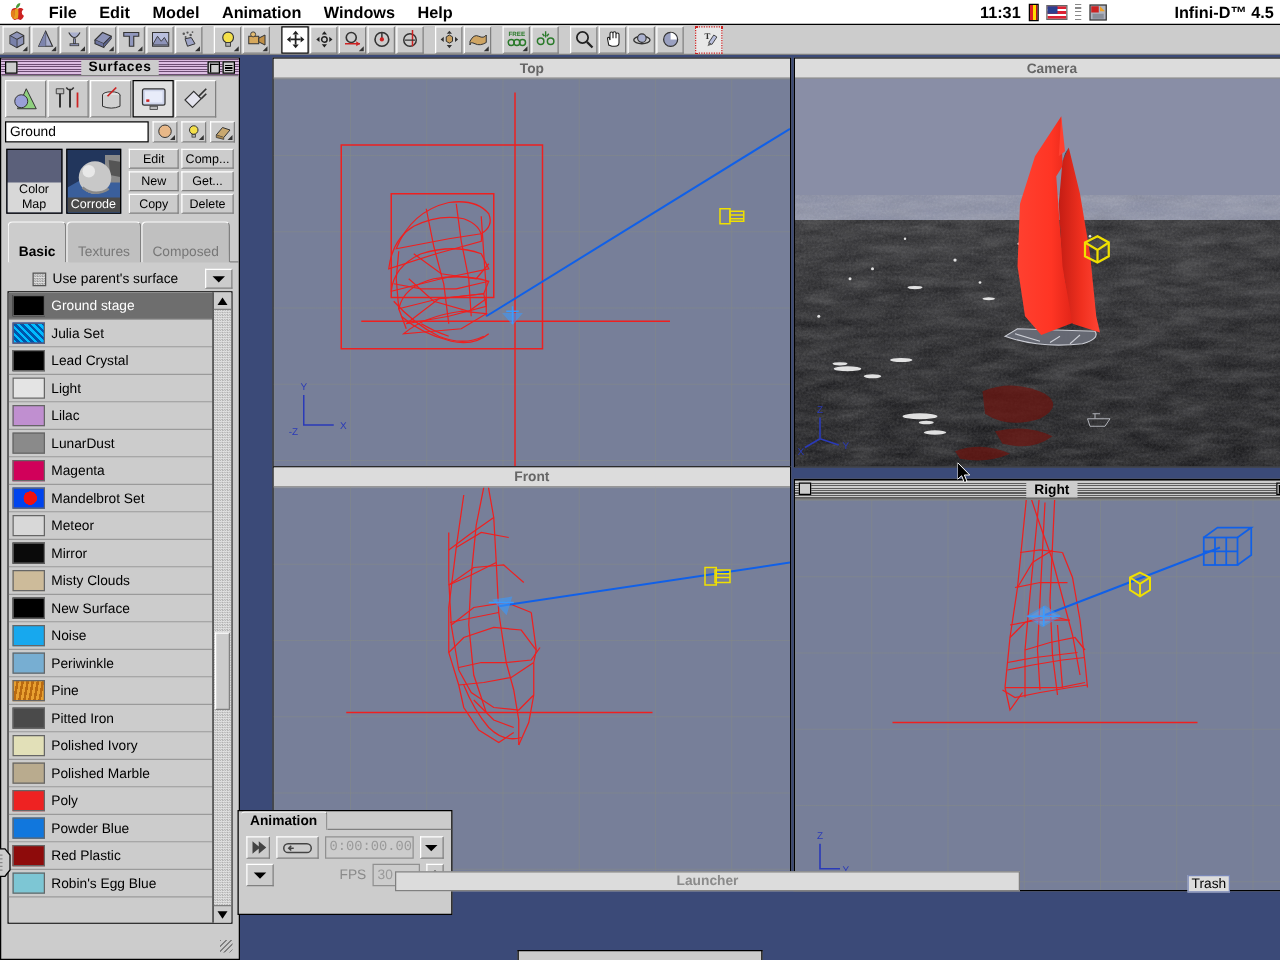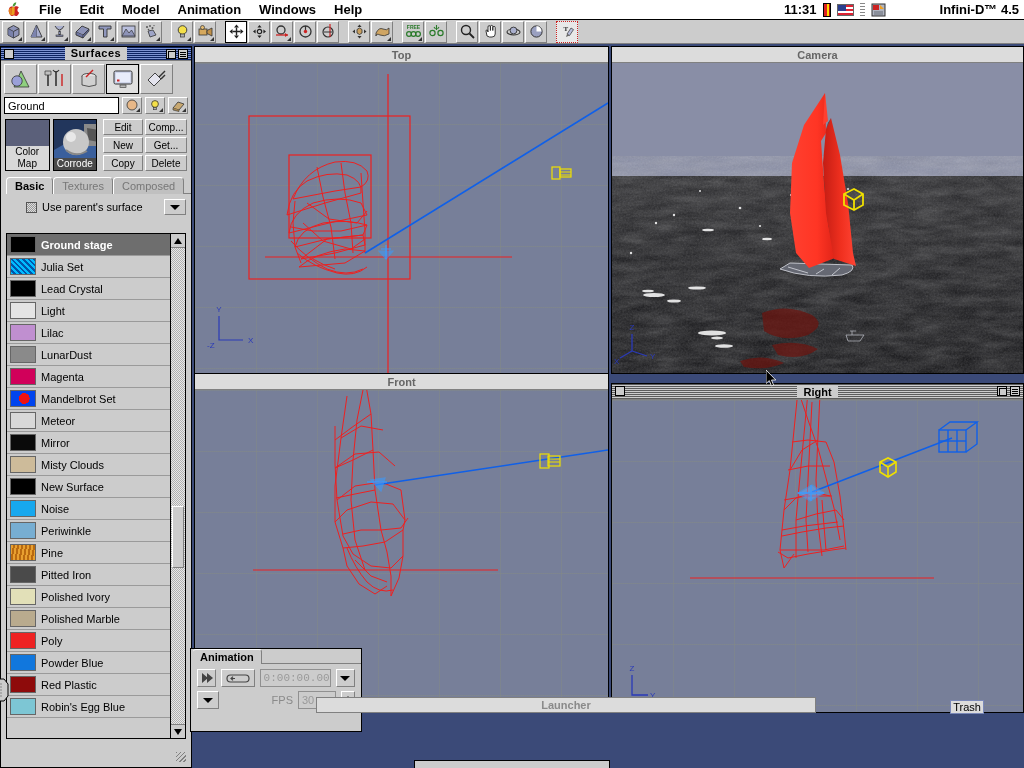--- a/index.html
+++ b/index.html
@@ -56,23 +56,23 @@
   .tb-gap { width:8px; flex:0 0 auto; }
   .tri { position:absolute; right:1px; bottom:1px; width:0;height:0;
          border-left:4px solid transparent; border-bottom:4px solid #333; }
 
   
   .palette {
     position:absolute; left:0; top:46px; width:192px; height:722px;
     background:#cccccc; border:1px solid #000;
   }
   .pal-title {
-    height:14px; background:#1d4ed8; position:relative;
+    height:14px; background:#f0abfc; position:relative;
     border-bottom:1px solid #808080;
-    display:flex; justify-content:center;
+    display:flex; align-items:center; justify-content:center;
   }
   .pal-title .stripes { position:absolute; left:0;top:0;right:0;bottom:0;
       background:repeating-linear-gradient(180deg,#000 0 1px,#cccccc 1px 2px);
       opacity:.55; }
   .pal-title .ttxt { position:relative; background:#cccccc; padding:0 6px;
       font-weight:bold; font-size:11px; color:#000; z-index:2; letter-spacing:.5px; }
   .pal-box { position:absolute; z-index:3; width:10px;height:10px;
       background:#cccccc; border:1px solid #000; top:2px; }
   .pal-box.l { left:3px; } .pal-box.r1 { right:15px; } .pal-box.r2 { right:3px; }
   .pal-box.r1:after{ content:""; position:absolute; left:1px;top:1px;width:6px;height:6px;border:1px solid #000;border-width:1px 0 0 1px;}
@@ -99,21 +99,21 @@
   .swatch .lbl { position:absolute; left:0; right:0; bottom:0; font-size:10px;
      text-align:center; color:#000; background:#d8d8d8; line-height:12px; }
   .swatch.sel .lbl { background:#4a4a4a; color:#fff; }
   .btn-grid { display:grid; grid-template-columns:40px 42px; gap:2px; margin-left:3px; align-content:start; }
   .gbtn { height:16px; background:#cccccc; font-size:10px; color:#000;
       border-top:1px solid #fff;border-left:1px solid #fff;
       border-right:1px solid #808080;border-bottom:1px solid #808080;
       display:flex;align-items:center;justify-content:center;cursor:default; }
 
   .tabs2 { display:flex; padding:6px 0 0 5px; align-items:flex-end; }
-  .t2 { height:17px; padding:0 8px; font-size:11px; color:#777;
+  .t2 { height:17px; padding:16px 8px; font-size:11px; color:#777;
       background:#c0c0c0; border-top:1px solid #fff; border-left:1px solid #fff;
       border-right:1px solid #808080; line-height:16px;
       border-radius:4px 4px 0 0; cursor:default; }
   .t2.on { background:#cccccc; color:#000; font-weight:bold; }
   .tabs2-line { border-bottom:1px solid #808080; flex:1; height:17px; }
 
   .parent-row { display:flex; align-items:center; gap:5px; padding:5px 5px 4px 25px; }
   .chk { width:11px;height:11px; background:
      repeating-conic-gradient(#999 0% 25%, #ddd 0% 50%) 0 0/2px 2px;
      border:1px solid #555; }
@@ -126,40 +126,40 @@
 
   
   .listwrap { position:absolute; left:5px; top:186px; right:5px; bottom:28px;
      border:1px solid #000; background:#cccccc; display:flex; }
   .list { flex:1; overflow:hidden; background:#cccccc; }
   .lrow { display:flex; align-items:center; height:22px;
      border-bottom:1px solid #9a9a9a; background:#cccccc; cursor:default; }
   .lrow.sel { background:#6e6e6e; }
   .lsw { width:26px; height:17px; margin:0 5px 0 3px; border:1px solid #666; flex:0 0 auto; }
   .lname { font-size:11px; color:#000; }
-  .lrow.sel .lname { color:#fff; font-weight:bold; }
+  .lrow.sel .lname { color:#fff; font-weight:normal; }
   .vscroll { width:15px; background:#cccccc; border-left:1px solid #000; position:relative; }
   .sarrow { height:14px; background:#cccccc; border-bottom:1px solid #808080;
      display:flex;align-items:center;justify-content:center; cursor:default;}
   .sarrow.bot { position:absolute; bottom:0; left:0; right:0; border-bottom:none; border-top:1px solid #808080; }
   .sup { width:0;height:0;border-left:4px solid transparent;border-right:4px solid transparent;border-bottom:6px solid #000;}
   .sdn { width:0;height:0;border-left:4px solid transparent;border-right:4px solid transparent;border-top:6px solid #000;}
   .strack { position:absolute; left:0; right:0; top:14px; bottom:14px;
       background:repeating-conic-gradient(#b0b0b0 0% 25%, #e8e8e8 0% 50%) 0 0/2px 2px; }
   .sthumb { position:absolute; left:1px; right:1px; background:#cccccc;
       border-top:1px solid #fff;border-left:1px solid #fff;
       border-right:1px solid #808080;border-bottom:1px solid #808080; }
   .grow { position:absolute; right:1px; bottom:1px; width:14px; height:14px;
       background:#cccccc; cursor:default; }
   .grow:after{content:""; position:absolute;inset:2px;
       background:repeating-linear-gradient(135deg,#808080 0 1px,transparent 1px 3px);}
   .pal-tab-handle { position:absolute; left:-8px; top:628px; width:16px; height:30px; }
 
   
-  .vp { position:absolute; background:#cccccc; border:1px solid #000; }
+  .vp { position:absolute; background:#cccccc; border:1px solid #000;margin-left:24px; }
   .vp-title { height:16px; background:#dcdcdc; display:flex; align-items:center;
       justify-content:center; font-size:11px; color:#666; font-weight:bold;
       border-bottom:1px solid #808080; position:relative; }
   .vp-title.active { background:#cccccc; }
   .vp-title.active .stripes2{position:absolute;inset:0;
       background:repeating-linear-gradient(180deg,#000 0 1px,#cccccc 1px 2px);opacity:.55;}
   .vp-title.active .tt { position:relative; z-index:2; background:#cccccc; padding:0 6px; color:#000; }
   .vp-body { position:absolute; left:0; right:0; top:16px; bottom:0; background:#777f99; overflow:hidden; }
   .vp-body.grid {
     background-image:

